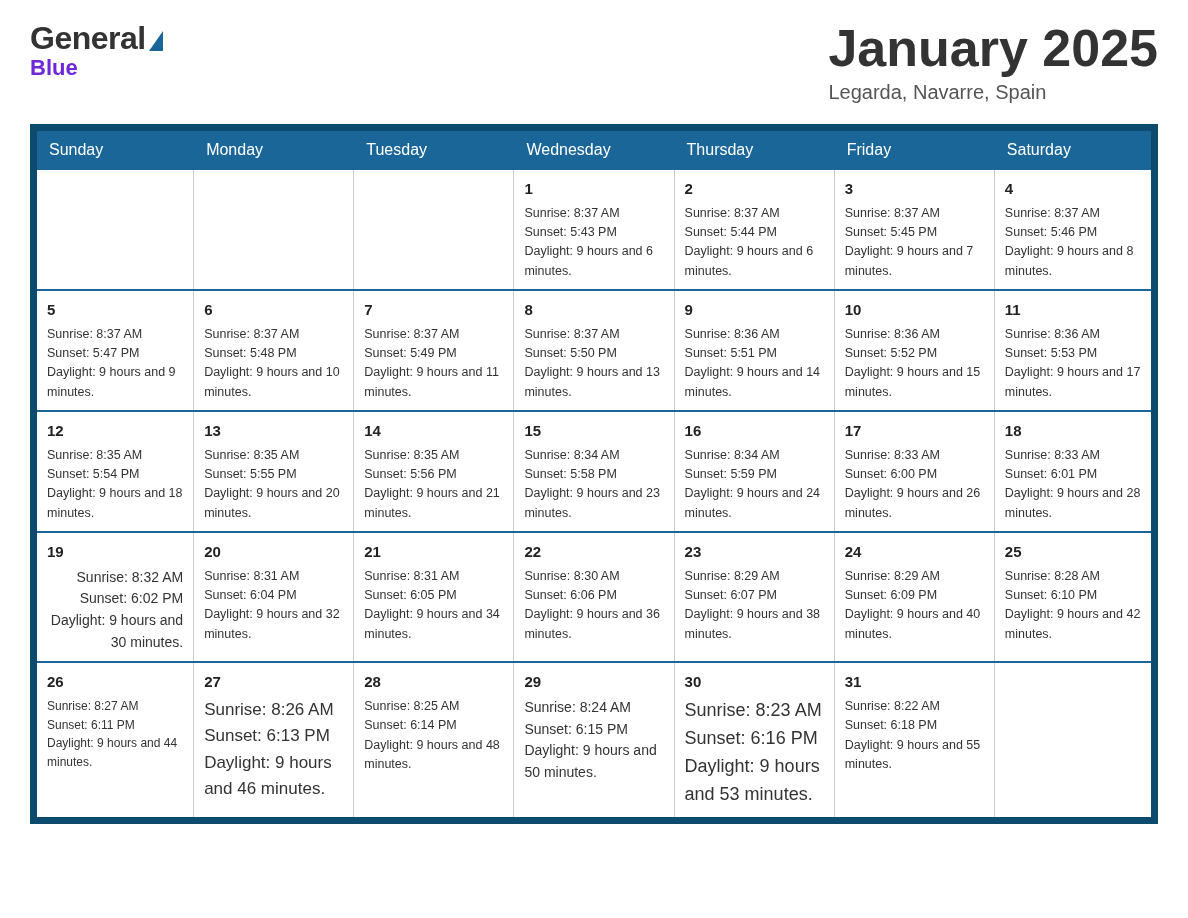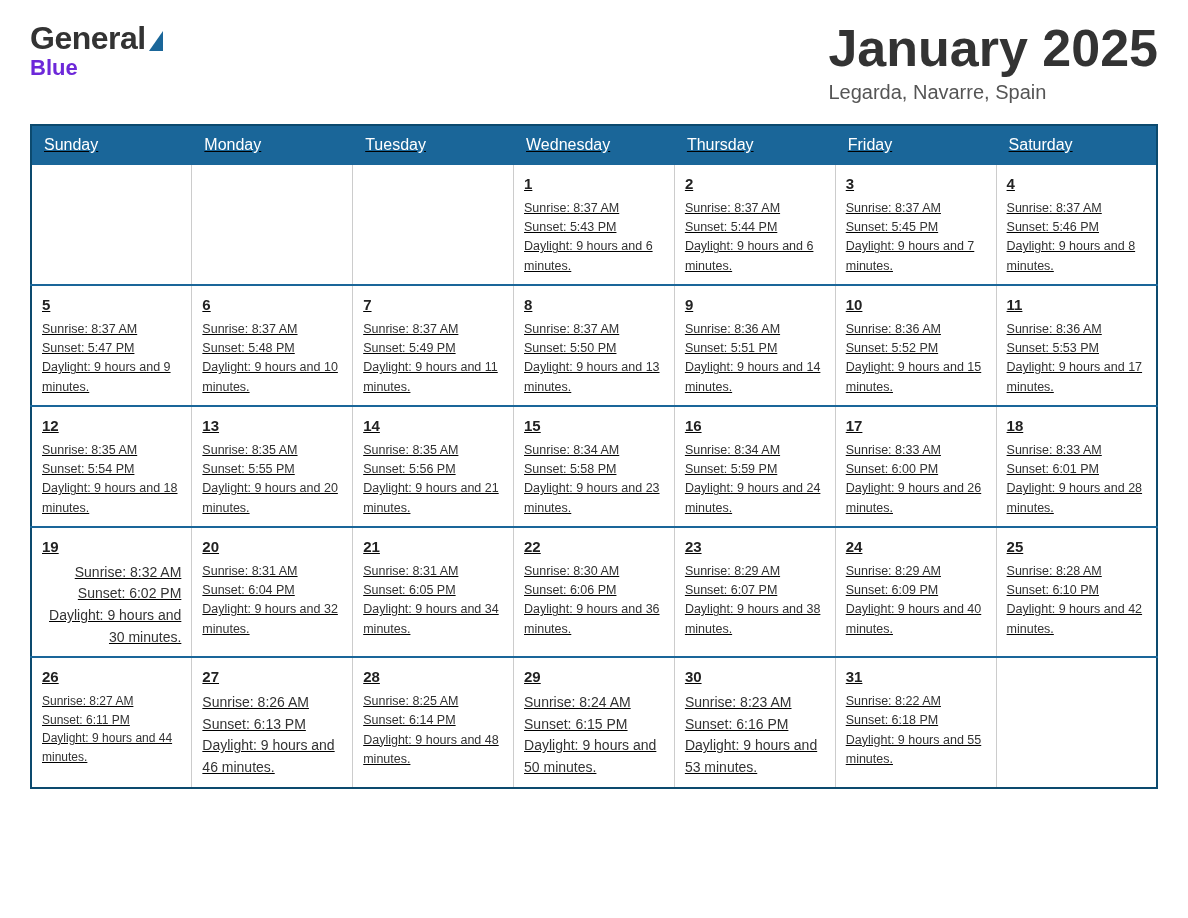--- a/index.html
+++ b/index.html
@@ -54,22 +54,21 @@
       line-height: 1.1;
     }
     .location {
       font-size: 20px;
       color: #555;
       margin-top: 4px;
     }
     .calendar {
       width: 100%;
       border-collapse: collapse;
-      border: 2px solid #0c4a6e;
-      text-decoration: underline;
+      border: 7px solid #0c4a6e;
     }
     .calendar th {
       background-color: #1a6699;
       color: #fff;
       font-size: 16px;
       font-weight: normal;
       padding: 10px 12px;
       text-align: left;
       border: 1px solid #1a6699;
     }
@@ -290,39 +289,39 @@
       </tr>
       <tr class="row-divider">
         <td>
           <span class="day-num">26</span>
           <div style="font-size: 12px; line-height: 1.55; white-space: pre-line;">Sunrise: 8:27 AM
 Sunset: 6:11 PM
 Daylight: 9 hours and 44 minutes.</div>
         </td>
         <td>
           <span class="day-num">27</span>
-          <div style="font-size: 14px; line-height: 1.55; white-space: pre-line;">Sunrise: 8:26 AM
+          <div style="font-size: 17px; line-height: 1.55; white-space: pre-line;">Sunrise: 8:26 AM
 Sunset: 6:13 PM
 Daylight: 9 hours and 46 minutes.</div>
         </td>
         <td>
           <span class="day-num">28</span>
           <div style="font-size: 12.5px; line-height: 1.55; white-space: pre-line;">Sunrise: 8:25 AM
 Sunset: 6:14 PM
 Daylight: 9 hours and 48 minutes.</div>
         </td>
         <td>
           <span class="day-num">29</span>
           <div style="font-size: 14px; line-height: 1.55; white-space: pre-line;">Sunrise: 8:24 AM
 Sunset: 6:15 PM
 Daylight: 9 hours and 50 minutes.</div>
         </td>
         <td>
           <span class="day-num">30</span>
-          <div style="font-size: 14px; line-height: 1.55; white-space: pre-line;">Sunrise: 8:23 AM
+          <div style="font-size: 18px; line-height: 1.55; white-space: pre-line;">Sunrise: 8:23 AM
 Sunset: 6:16 PM
 Daylight: 9 hours and 53 minutes.</div>
         </td>
         <td>
           <span class="day-num">31</span>
           <div style="font-size: 12.5px; line-height: 1.55; white-space: pre-line;">Sunrise: 8:22 AM
 Sunset: 6:18 PM
 Daylight: 9 hours and 55 minutes.</div>
         </td>
         <td class="empty"></td>

